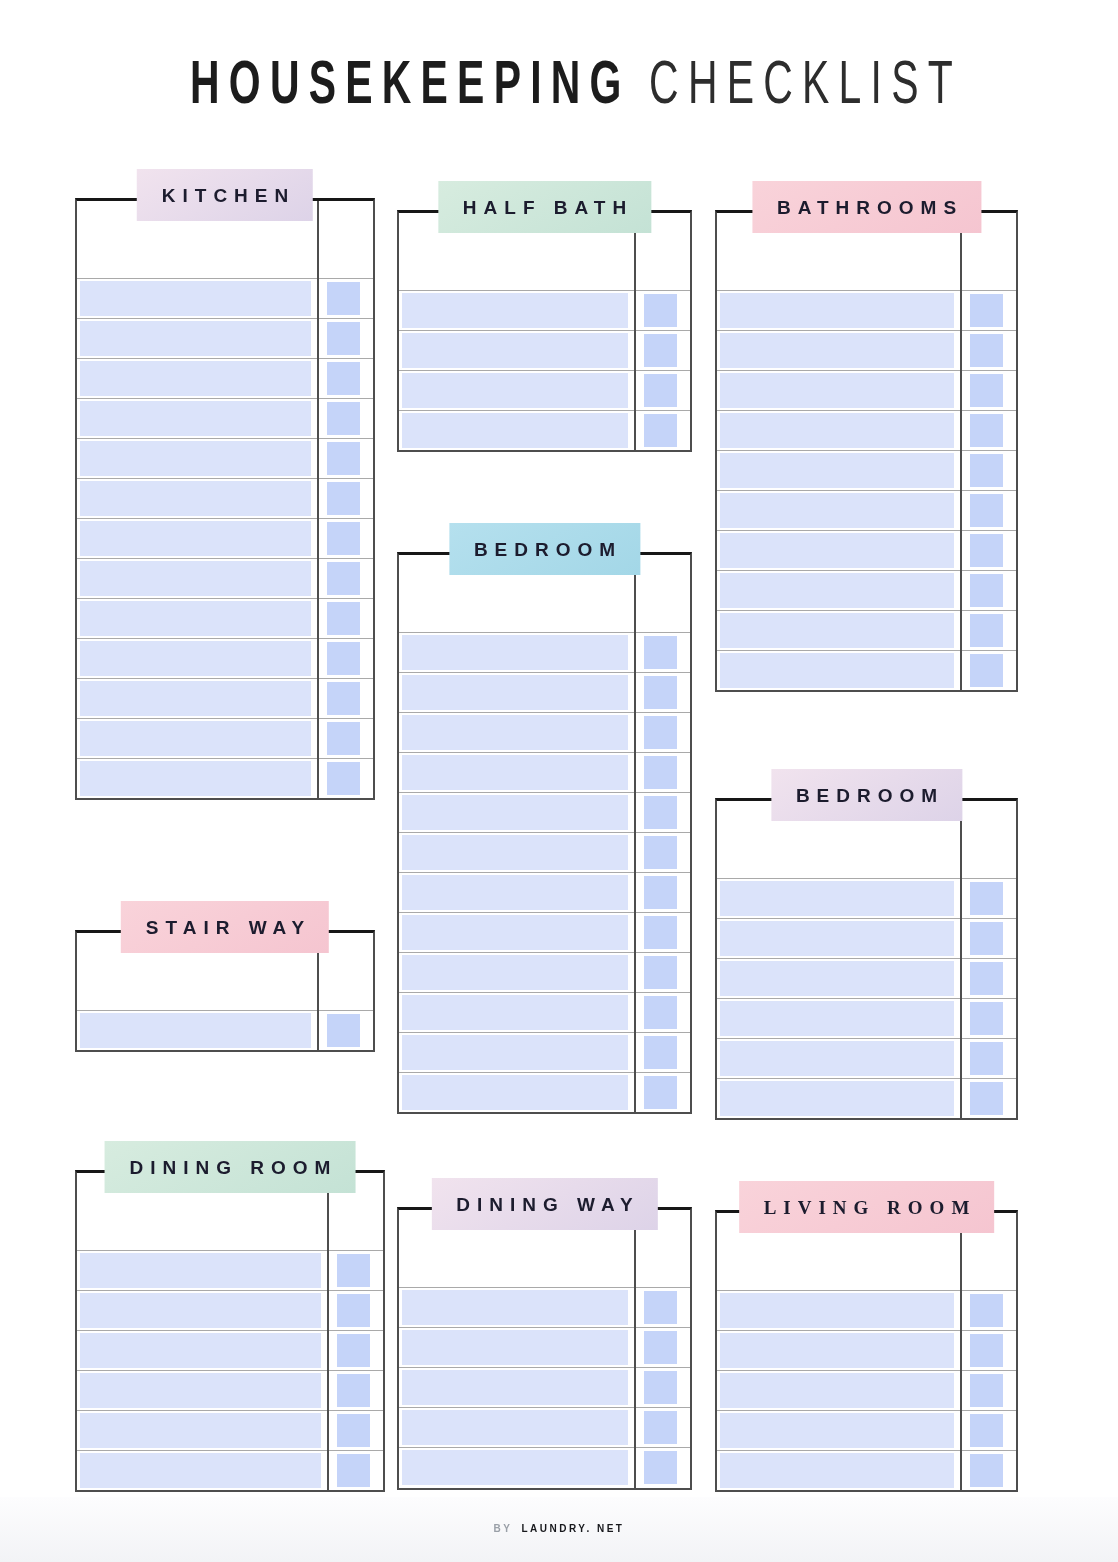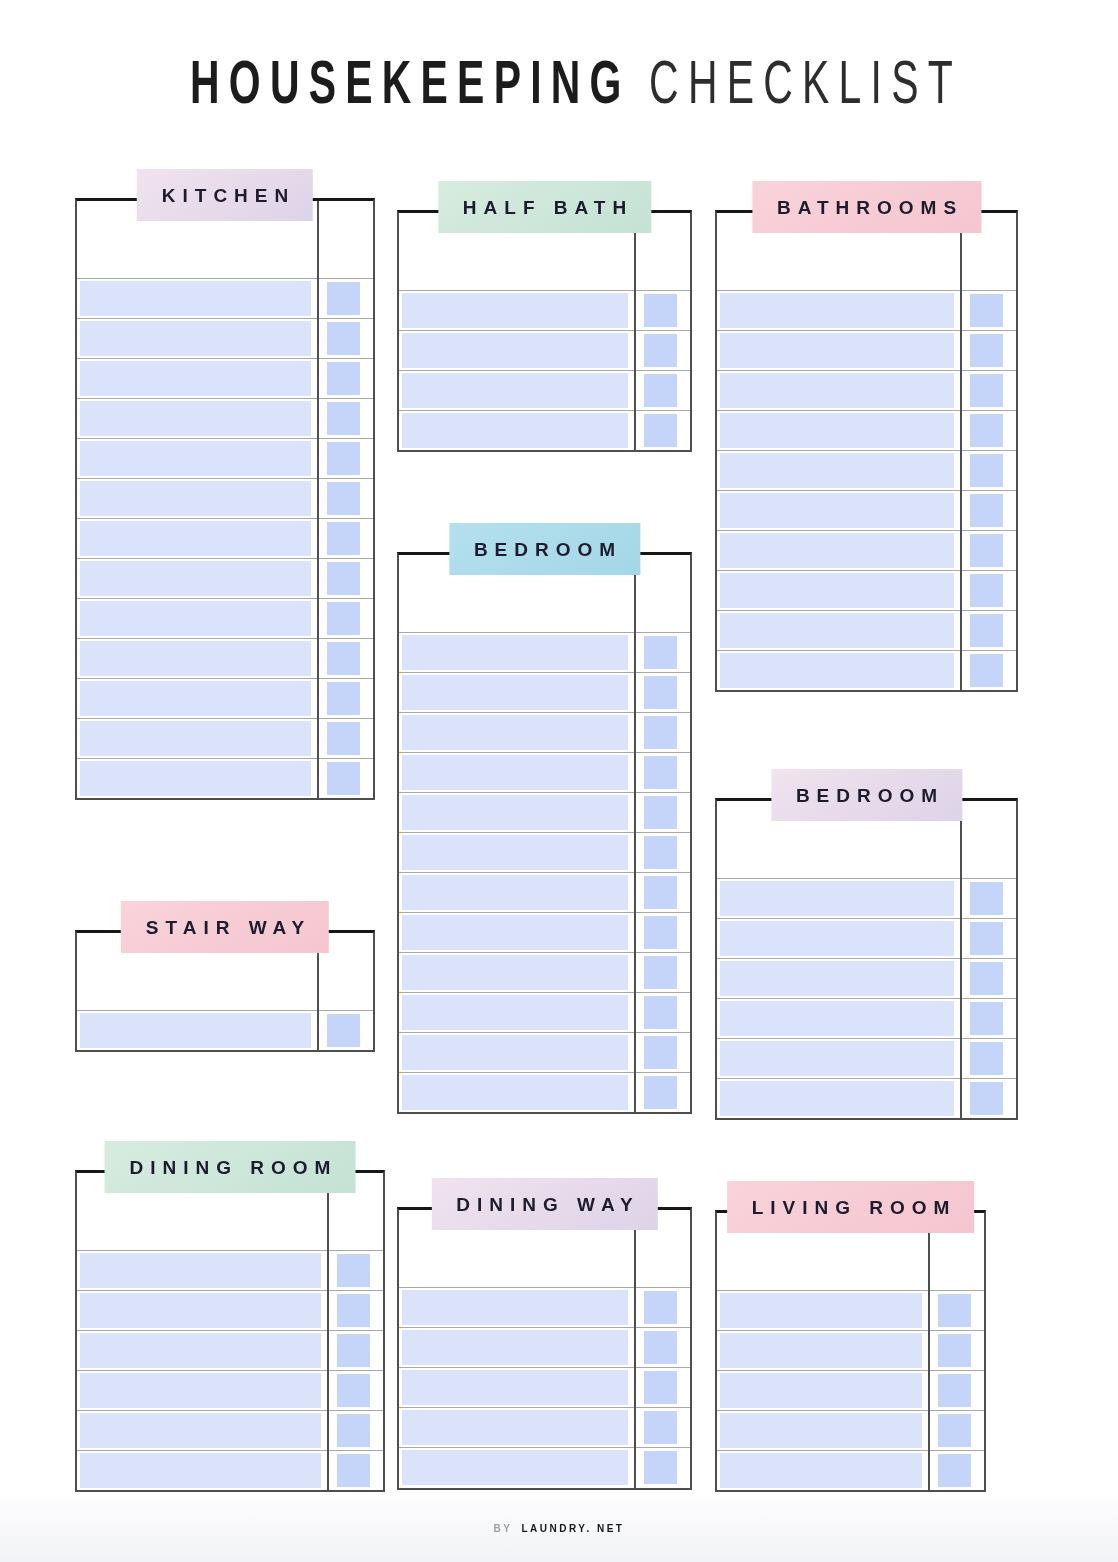--- a/index.html
+++ b/index.html
@@ -36,21 +36,21 @@
 
   
   .sec-kitchen    {left:75px; top:198px; width:300px;height:602px;}
   .sec-half-bath  {left:397px;top:210px; width:295px;height:242px;}
   .sec-bathrooms  {left:715px;top:210px; width:303px;height:482px;}
   .sec-bedroom    {left:397px;top:552px; width:295px;height:562px;}
   .sec-entry-way  {left:75px; top:930px; width:300px;height:122px;}
   .sec-laundry    {left:715px;top:798px; width:303px;height:322px;}
   .sec-dining-room{left:75px; top:1170px;width:310px;height:322px;}
   .sec-stair-way  {left:397px;top:1207px;width:295px;height:283px;}
-  .sec-living-room{left:715px;top:1210px;width:271px;height:282px;}
+  .sec-living-room{left:715px;top:1210px;width:303px;height:282px;font-family:Liberation Serif, serif;}
 
   
   .footer-band{position:absolute;left:0;top:1497px;width:1118px;height:65px;
     background:linear-gradient(180deg,#fdfdfe,#f2f3f6);}
   .footer{
     position:absolute;left:0;top:1523px;width:1118px;text-align:center;
     font-size:10px;font-weight:700;letter-spacing:2.5px;
   }
   .f-by{color:#9aa0a8;margin-right:9px;}
   .f-site{color:#17181c;}

